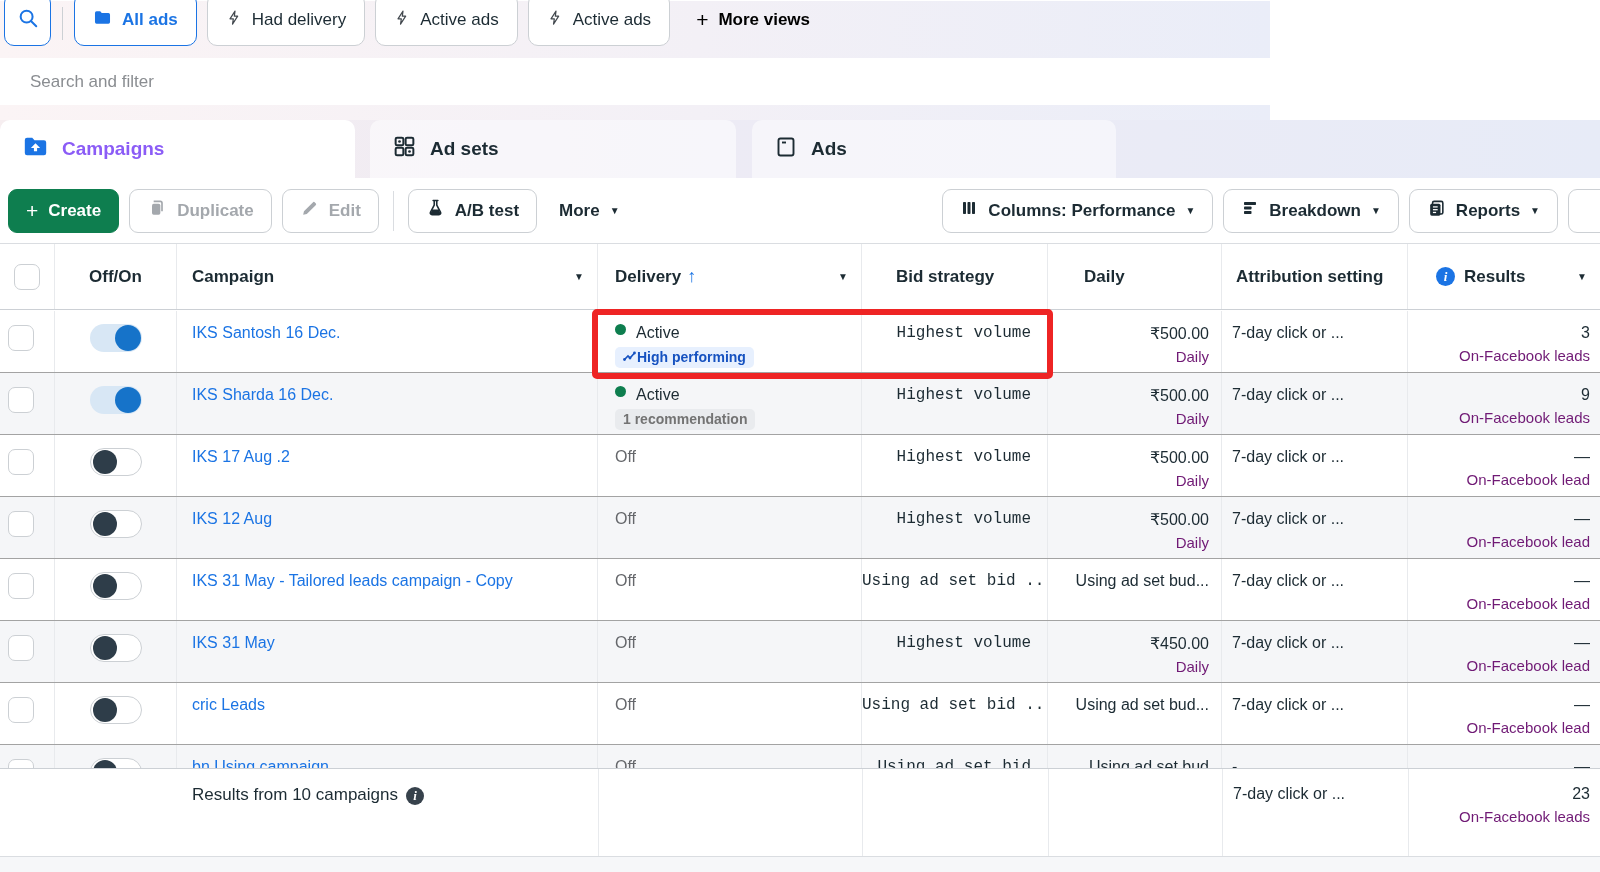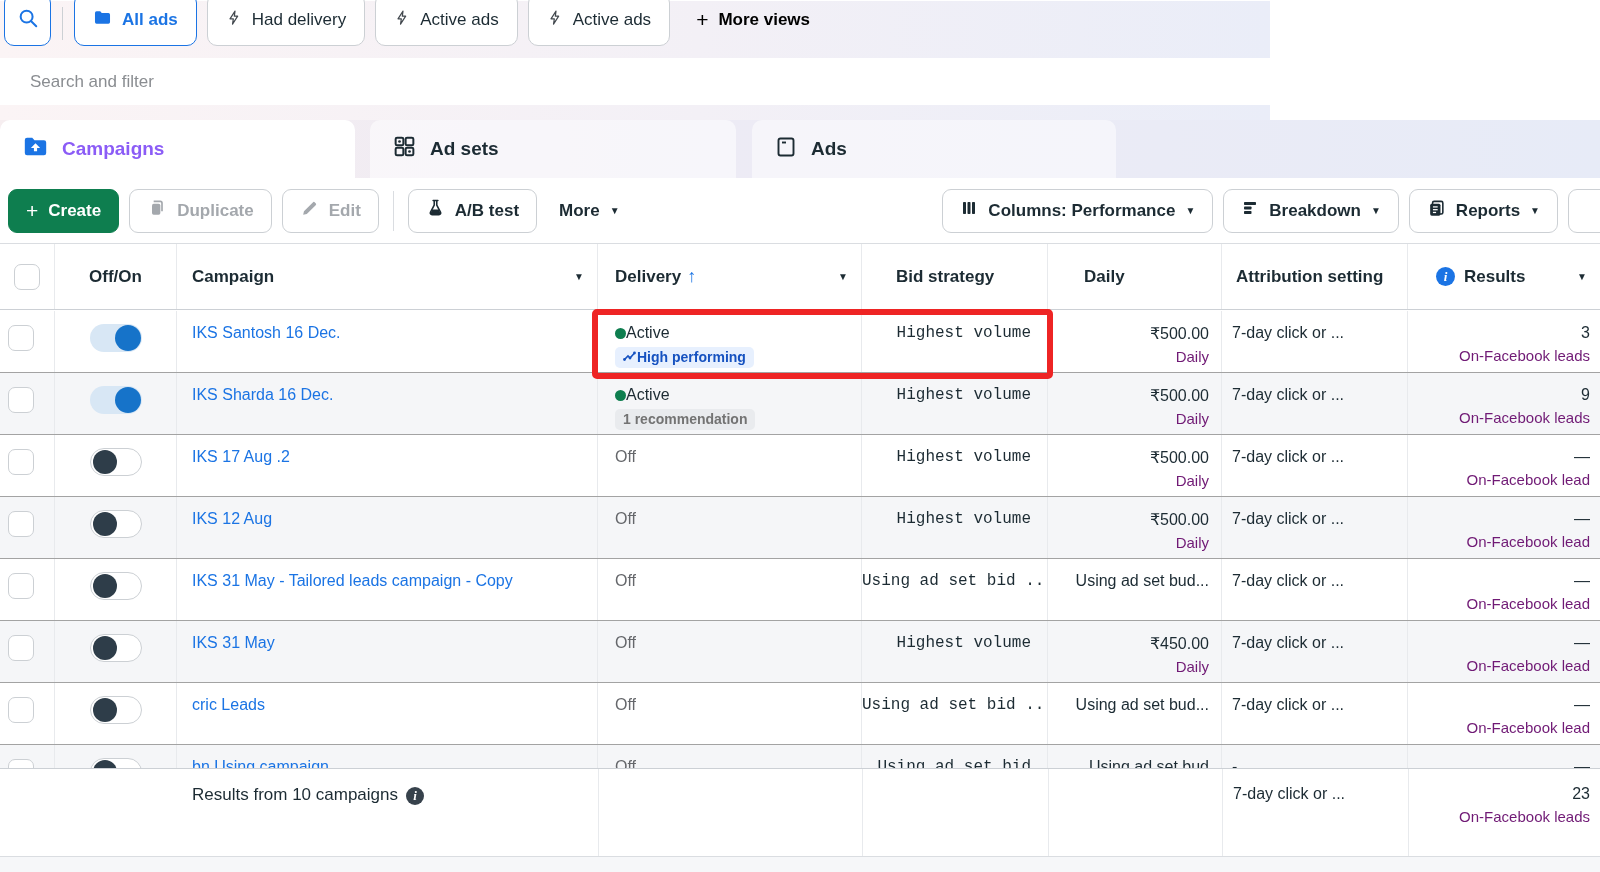--- a/index.html
+++ b/index.html
@@ -74,21 +74,21 @@
   .cell-check { display:flex; justify-content:flex-start; padding-left:8px; padding-top:14px; border-right:1px solid #e8eaed; }
   .cell-toggle { display:flex; justify-content:center; }
   .toggle { width:52px; height:28px; border-radius:14px; position:relative; }
   .toggle.on { background:#d8e7f5; }
   .toggle.on .knob { position:absolute; right:1px; top:1px; width:26px; height:26px; border-radius:50%; background:#1673c9; }
   .toggle.off { background:#fff; border:1px solid #ccd0d4; }
   .toggle.off .knob { position:absolute; left:2px; top:1px; width:24px; height:24px; border-radius:50%; background:#2e3d49; }
   .cell-campaign { padding-left:15px; }
   .cell-campaign a { color:#1b74e4; text-decoration:none; }
   .cell-delivery { padding-left:17px; }
-  .delivery-main { display:flex; align-items:center; gap:0; }
+  .delivery-main { display:flex; align-items:flex-start; gap:10px; }
   .delivery-main.off { color:#65676b; }
   .dot { width:11px; height:11px; border-radius:50%; background:#0e7e4f; }
   .badge { display:inline-flex; align-items:center; gap:0; margin-top:5px; padding:2px 8px 3px 8px;
            border-radius:5px; font-size:14px; font-weight:bold; }
   .badge.performance { background:#e7f0fe; color:#1652c0; }
   .badge.recommendation { background:#e9ebee; color:#737373; }
   .cell-bid { text-align:right; padding-right:16px;font-family:Liberation Mono, monospace; }
   .cell-budget { text-align:right; padding-right:12px; }
   .sub { margin-top:5px; color:#701a75; font-size:15px; }
   .cell-attr { padding-left:10px; }

